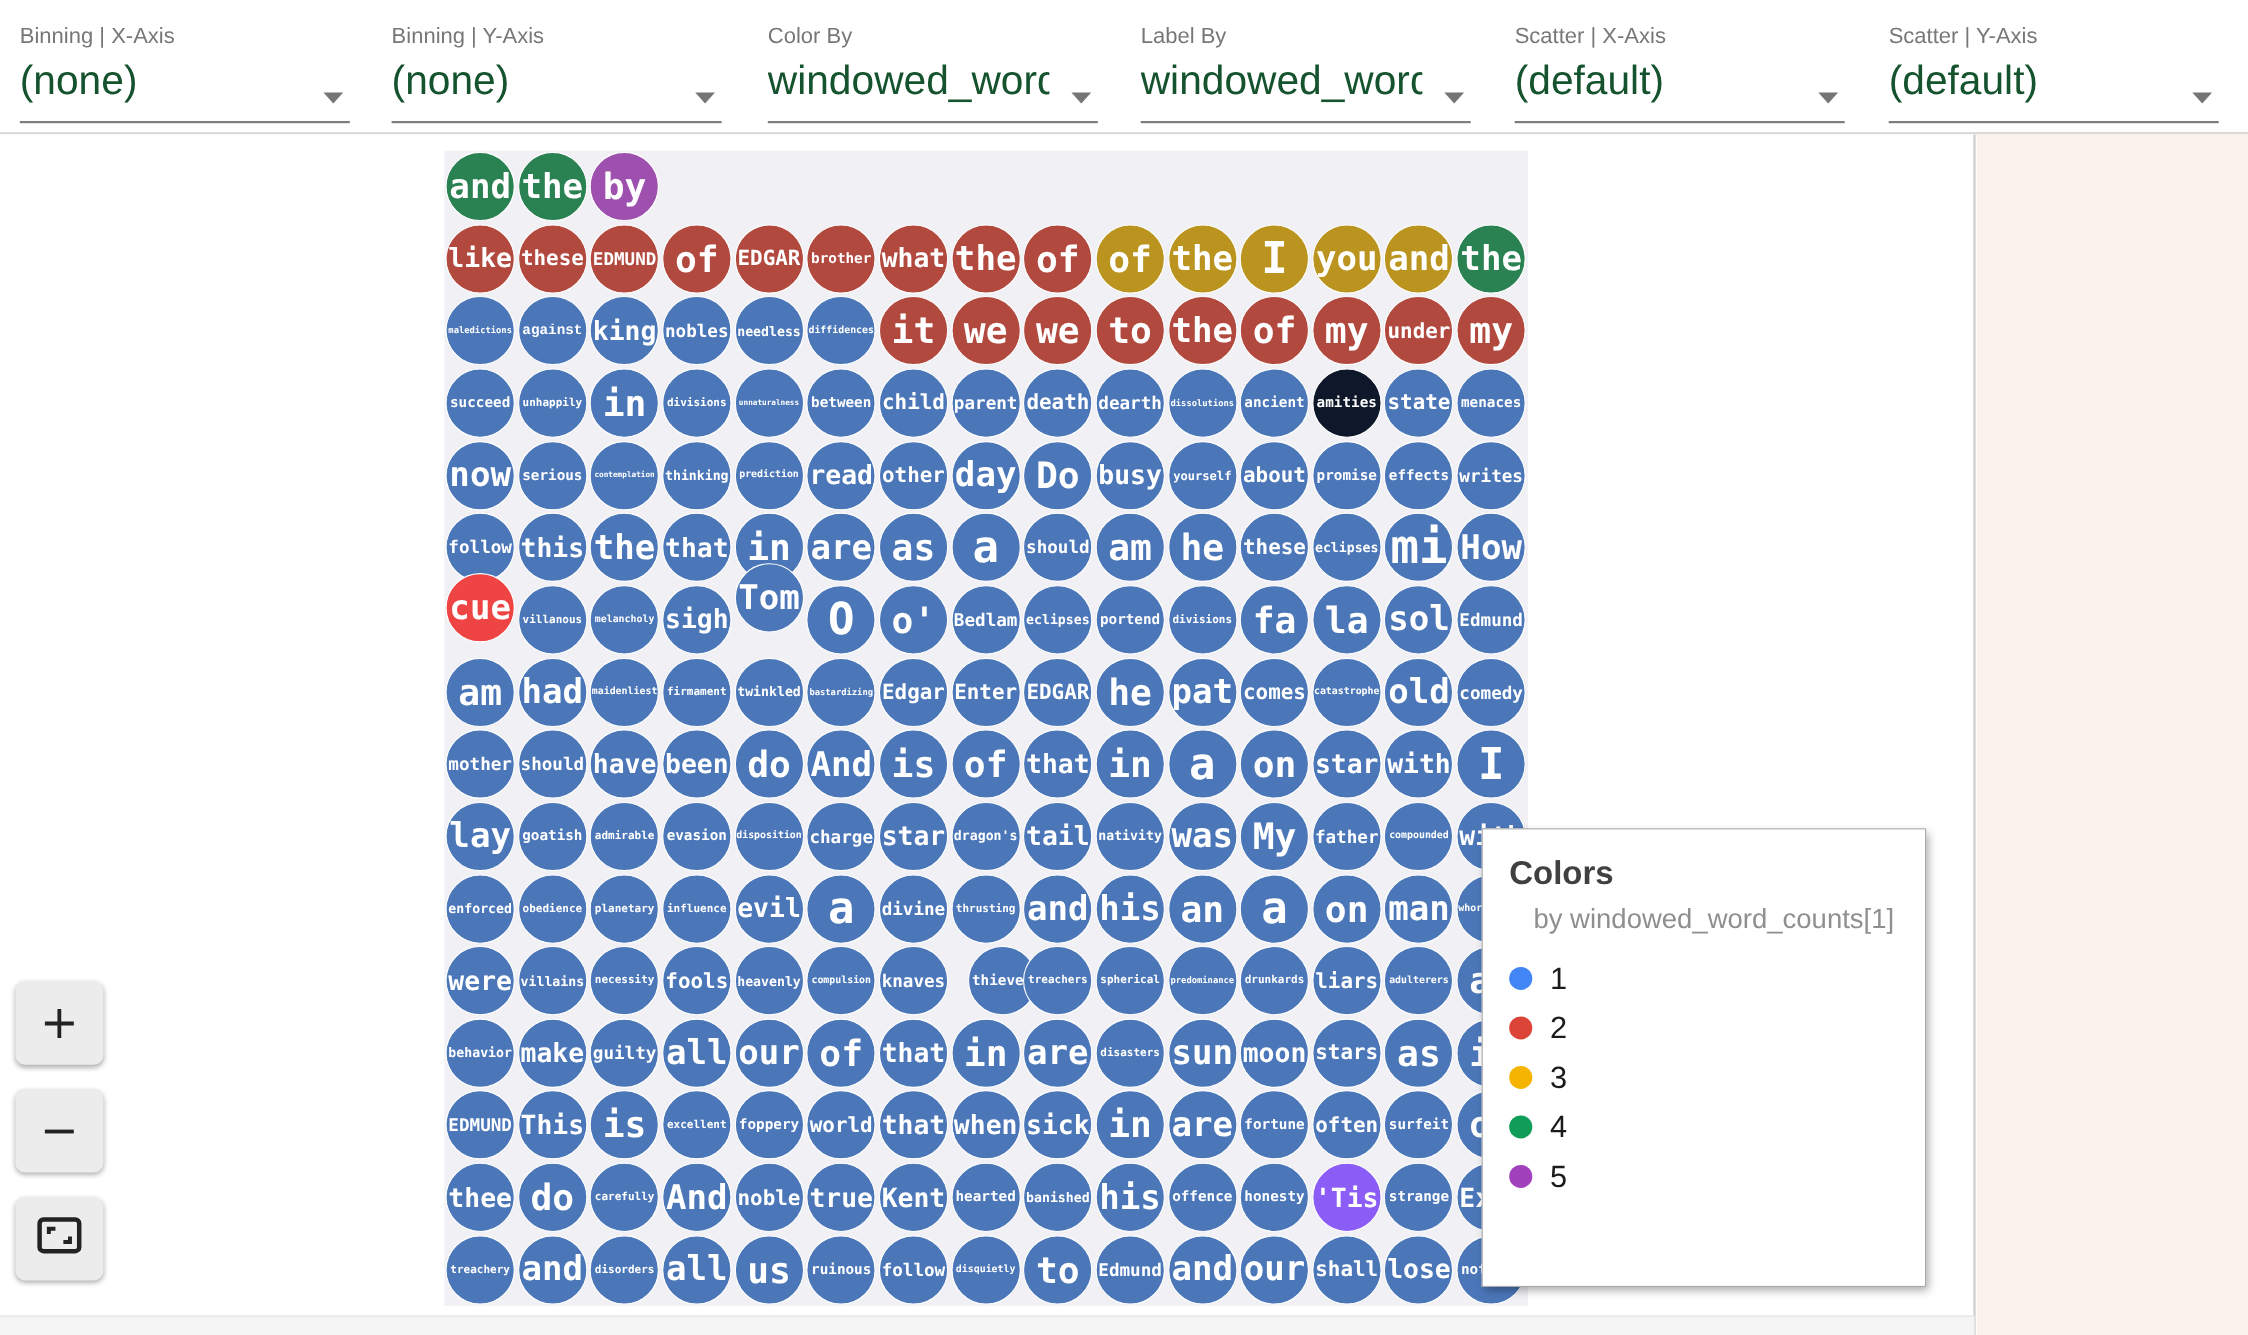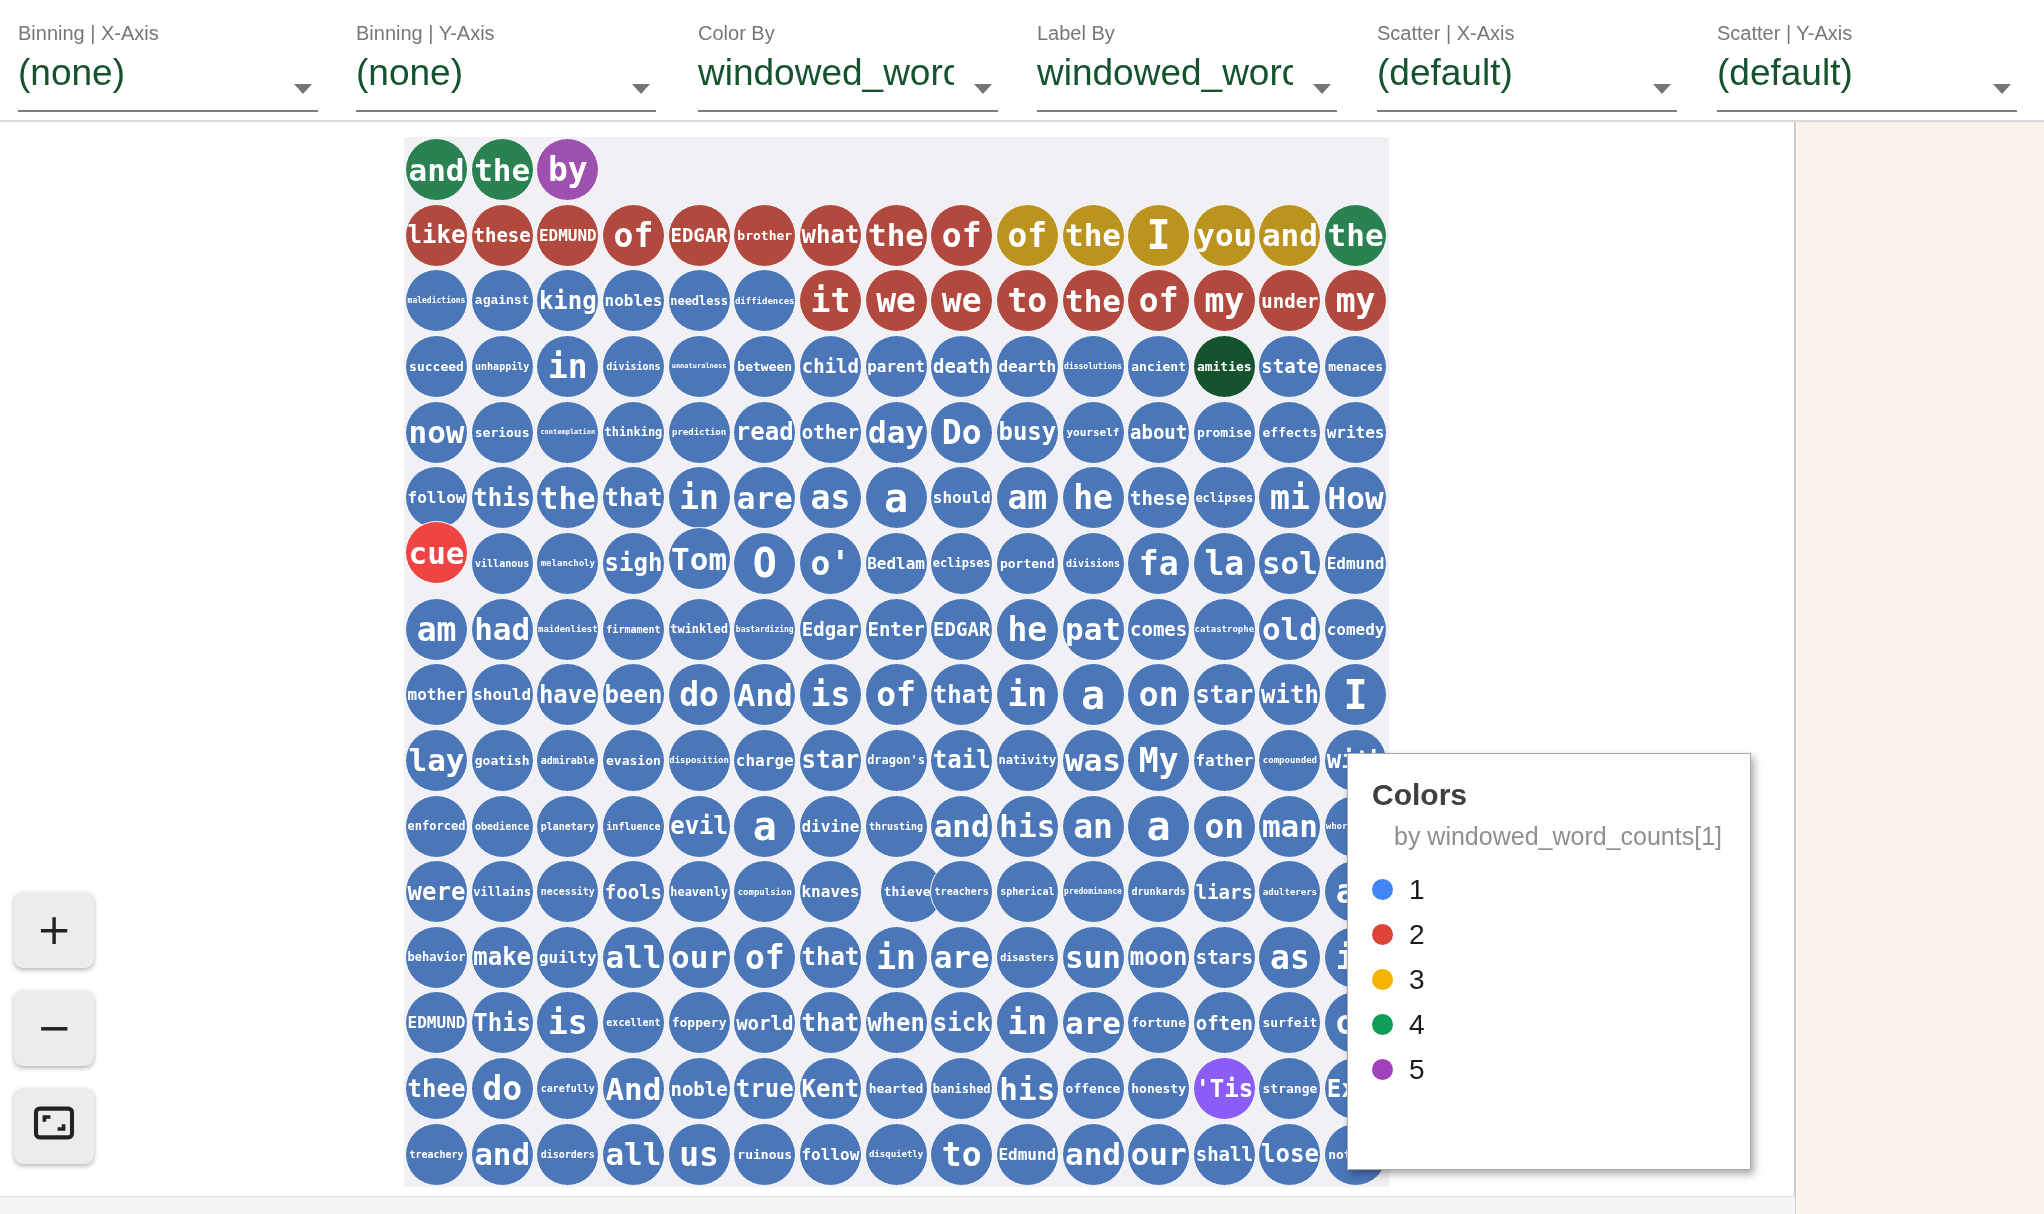--- a/index.html
+++ b/index.html
@@ -161,21 +161,21 @@
       <div class="bubble" title="in" style="left: 536.3px; top: 334.95px; background: rgb(75, 119, 185); font-size: 33px;">in</div>
       <div class="bubble" title="divisions" style="left: 601.95px; top: 334.95px; background: rgb(75, 119, 185); font-size: 10px;">divisions</div>
       <div class="bubble" title="unnaturalness" style="left: 667.6px; top: 334.95px; background: rgb(75, 119, 185); font-size: 7px;">unnaturalness</div>
       <div class="bubble" title="between" style="left: 733.25px; top: 334.95px; background: rgb(75, 119, 185); font-size: 13px;">between</div>
       <div class="bubble" title="child" style="left: 798.9px; top: 334.95px; background: rgb(75, 119, 185); font-size: 19px;">child</div>
       <div class="bubble" title="parent" style="left: 864.55px; top: 334.95px; background: rgb(75, 119, 185); font-size: 16px;">parent</div>
       <div class="bubble" title="death" style="left: 930.2px; top: 334.95px; background: rgb(75, 119, 185); font-size: 19px;">death</div>
       <div class="bubble" title="dearth" style="left: 995.85px; top: 334.95px; background: rgb(75, 119, 185); font-size: 16px;">dearth</div>
       <div class="bubble" title="dissolutions" style="left: 1061.5px; top: 334.95px; background: rgb(75, 119, 185); font-size: 8px;">dissolutions</div>
       <div class="bubble" title="ancient" style="left: 1127.15px; top: 334.95px; background: rgb(75, 119, 185); font-size: 13px;">ancient</div>
-      <div class="bubble" title="amities" style="left: 1192.8px; top: 334.95px; background: #14532d; font-size: 13px;">amities</div>
+      <div class="bubble" title="amities" style="left: 1192.8px; top: 334.95px; background: #0f172a; font-size: 13px;">amities</div>
       <div class="bubble" title="state" style="left: 1258.45px; top: 334.95px; background: rgb(75, 119, 185); font-size: 19px;">state</div>
       <div class="bubble" title="menaces" style="left: 1324.1px; top: 334.95px; background: rgb(75, 119, 185); font-size: 13px;">menaces</div>
       <div class="bubble" title="now" style="left: 405px; top: 400.6px; background: rgb(75, 119, 185); font-size: 31px;">now</div>
       <div class="bubble" title="serious" style="left: 470.65px; top: 400.6px; background: rgb(75, 119, 185); font-size: 13px;">serious</div>
       <div class="bubble" title="contemplation" style="left: 536.3px; top: 400.6px; background: rgb(75, 119, 185); font-size: 7px;">contemplation</div>
       <div class="bubble" title="thinking" style="left: 601.95px; top: 400.6px; background: rgb(75, 119, 185); font-size: 12px;">thinking</div>
       <div class="bubble" title="prediction" style="left: 667.6px; top: 400.6px; background: rgb(75, 119, 185); font-size: 9px;">prediction</div>
       <div class="bubble" title="read" style="left: 733.25px; top: 400.6px; background: rgb(75, 119, 185); font-size: 24px;">read</div>
       <div class="bubble" title="other" style="left: 798.9px; top: 400.6px; background: rgb(75, 119, 185); font-size: 19px;">other</div>
       <div class="bubble" title="day" style="left: 864.55px; top: 400.6px; background: rgb(75, 119, 185); font-size: 31px;">day</div>
@@ -192,27 +192,27 @@
       <div class="bubble" title="that" style="left: 601.95px; top: 466.25px; background: rgb(75, 119, 185); font-size: 24px;">that</div>
       <div class="bubble" title="in" style="left: 667.6px; top: 466.25px; background: rgb(75, 119, 185); font-size: 33px;">in</div>
       <div class="bubble" title="are" style="left: 733.25px; top: 466.25px; background: rgb(75, 119, 185); font-size: 31px;">are</div>
       <div class="bubble" title="as" style="left: 798.9px; top: 466.25px; background: rgb(75, 119, 185); font-size: 33px;">as</div>
       <div class="bubble" title="a" style="left: 864.55px; top: 466.25px; background: rgb(75, 119, 185); font-size: 40px;">a</div>
       <div class="bubble" title="should" style="left: 930.2px; top: 466.25px; background: rgb(75, 119, 185); font-size: 16px;">should</div>
       <div class="bubble" title="am" style="left: 995.85px; top: 466.25px; background: rgb(75, 119, 185); font-size: 33px;">am</div>
       <div class="bubble" title="he" style="left: 1061.5px; top: 466.25px; background: rgb(75, 119, 185); font-size: 33px;">he</div>
       <div class="bubble" title="these" style="left: 1127.15px; top: 466.25px; background: rgb(75, 119, 185); font-size: 19px;">these</div>
       <div class="bubble" title="eclipses" style="left: 1192.8px; top: 466.25px; background: rgb(75, 119, 185); font-size: 12px;">eclipses</div>
-      <div class="bubble" title="mi" style="left: 1258.45px; top: 466.25px; background: rgb(75, 119, 185); font-size: 33px;">mi</div>
+      <div class="bubble" title="mi" style="left: 1258.45px; top: 466.25px; background: rgb(75, 119, 185); font-size: 43px;">mi</div>
       <div class="bubble" title="How" style="left: 1324.1px; top: 466.25px; background: rgb(75, 119, 185); font-size: 31px;">How</div>
       <div class="bubble" title="cue" style="left: 405px; top: 521px; background: #ef4444; font-size: 31px;">cue</div>
       <div class="bubble" title="villanous" style="left: 470.65px; top: 531.9px; background: rgb(75, 119, 185); font-size: 10px;">villanous</div>
       <div class="bubble" title="melancholy" style="left: 536.3px; top: 531.9px; background: rgb(75, 119, 185); font-size: 9px;">melancholy</div>
       <div class="bubble" title="sigh" style="left: 601.95px; top: 531.9px; background: rgb(75, 119, 185); font-size: 24px;">sigh</div>
-      <div class="bubble" title="Tom" style="left: 667.6px; top: 527px; background: rgb(75, 119, 185); font-size: 31px;">Tom</div>
+      <div class="bubble" title="Tom" style="left: 667.6px; top: 512px; background: rgb(75, 119, 185); font-size: 31px;">Tom</div>
       <div class="bubble" title="O" style="left: 733.25px; top: 531.9px; background: rgb(75, 119, 185); font-size: 40px;">O</div>
       <div class="bubble" title="o'" style="left: 798.9px; top: 531.9px; background: rgb(75, 119, 185); font-size: 33px;">o'</div>
       <div class="bubble" title="Bedlam" style="left: 864.55px; top: 531.9px; background: rgb(75, 119, 185); font-size: 16px;">Bedlam</div>
       <div class="bubble" title="eclipses" style="left: 930.2px; top: 531.9px; background: rgb(75, 119, 185); font-size: 12px;">eclipses</div>
       <div class="bubble" title="portend" style="left: 995.85px; top: 531.9px; background: rgb(75, 119, 185); font-size: 13px;">portend</div>
       <div class="bubble" title="divisions" style="left: 1061.5px; top: 531.9px; background: rgb(75, 119, 185); font-size: 10px;">divisions</div>
       <div class="bubble" title="fa" style="left: 1127.15px; top: 531.9px; background: rgb(75, 119, 185); font-size: 33px;">fa</div>
       <div class="bubble" title="la" style="left: 1192.8px; top: 531.9px; background: rgb(75, 119, 185); font-size: 33px;">la</div>
       <div class="bubble" title="sol" style="left: 1258.45px; top: 531.9px; background: rgb(75, 119, 185); font-size: 31px;">sol</div>
       <div class="bubble" title="Edmund" style="left: 1324.1px; top: 531.9px; background: rgb(75, 119, 185); font-size: 16px;">Edmund</div>

